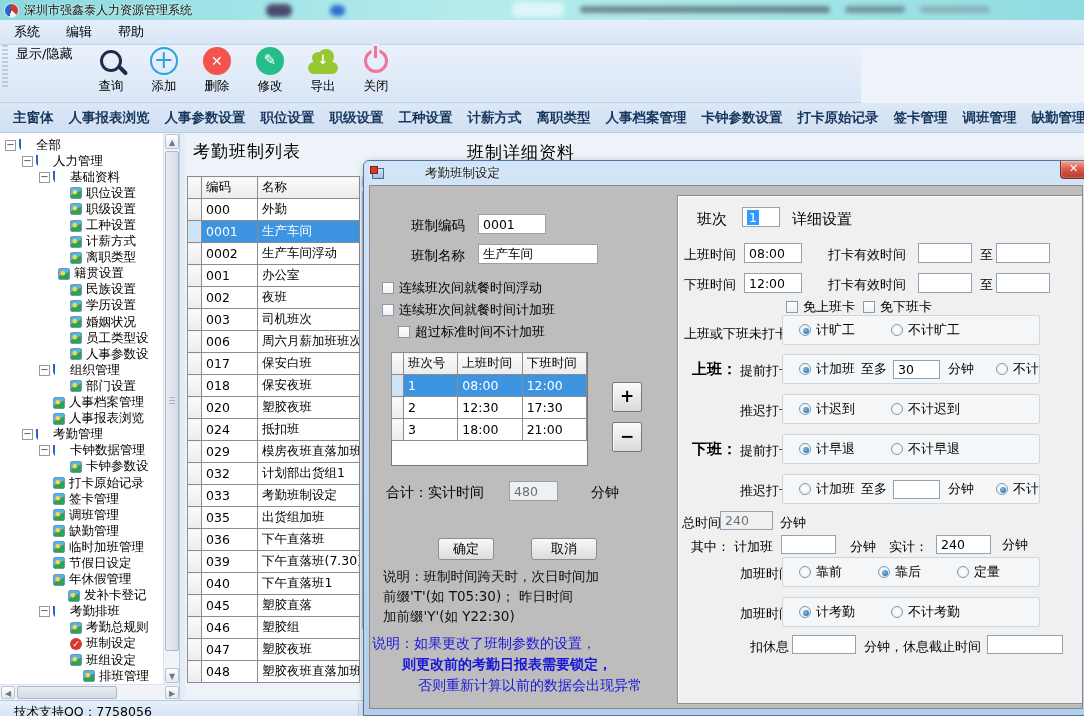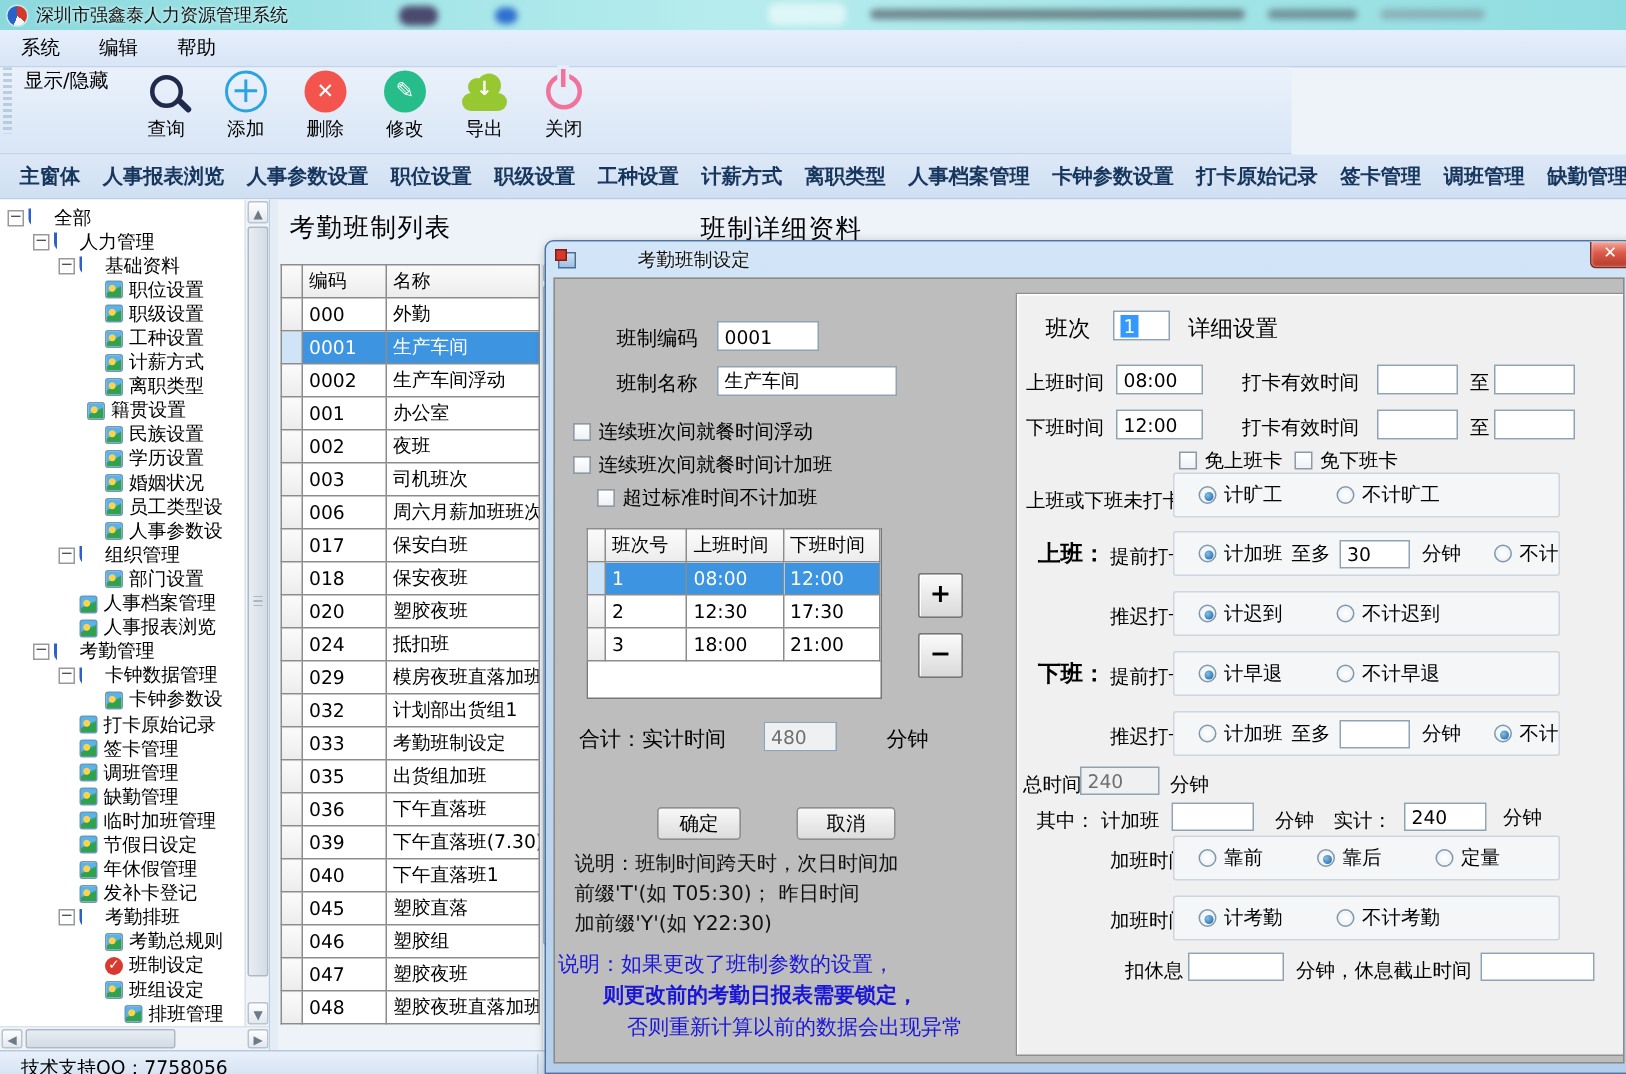--- a/index.html
+++ b/index.html
@@ -385,21 +385,21 @@
         <div class="titem" style="padding-left: 39px;">
           <span class="tspace"></span>
           <span class="ti ti-leaf"></span>
           <span class="tlabel">节假日设定</span>
         </div>
         <div class="titem" style="padding-left: 39px;">
           <span class="tspace"></span>
           <span class="ti ti-leaf"></span>
           <span class="tlabel">年休假管理</span>
         </div>
-        <div class="titem" style="padding-left: 39px;">
+        <div class="titem" style="padding-left: 39px; margin-left: 15px;">
           <span class="tspace"></span>
           <span class="ti ti-leaf"></span>
           <span class="tlabel">发补卡登记</span>
         </div>
         <div class="titem" style="padding-left: 39px;">
           <span class="texp">−</span>
           <span class="ti ti-branch"></span>
           <span class="tlabel">考勤排班</span>
         </div>
         <div class="titem" style="padding-left: 56px;">

